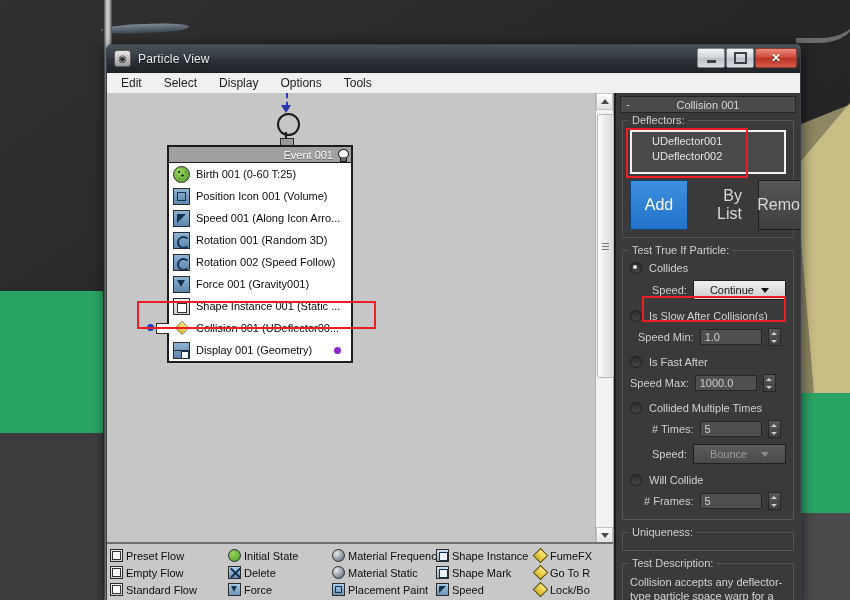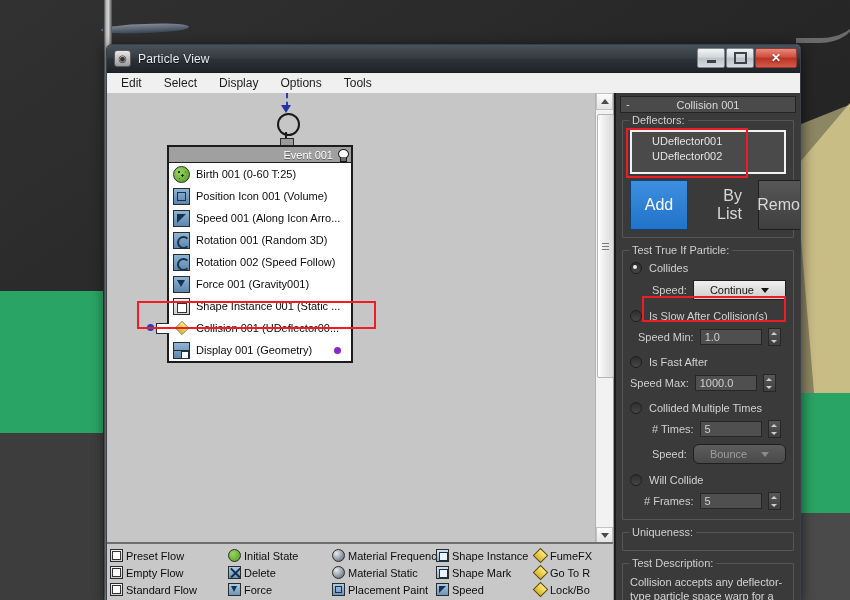--- a/index.html
+++ b/index.html
@@ -505,21 +505,21 @@
         <div class="fld-row" style="padding-left:22px;">
           <div class="fld-lab"># Times:</div>
           <div class="spin-in" style="width:62px;">5</div>
           <div class="spin">
               <i class="u"></i>
               <i class="d"></i>
             </div>
         </div>
         <div class="fld-row" style="padding-left:22px;">
           <div class="fld-lab">Speed:</div>
-          <div class="combo dim" style="width:78px;border-radius:6px;">
+          <div class="combo dim" style="width:78px;">
             <span>Bounce</span>
             <i></i>
           </div>
         </div>
 
         <div class="radio-row" style="margin-top:10px;">
           <div class="radio"></div>
           <div class="rl">Will Collide</div>
         </div>
         <div class="fld-row" style="padding-left:14px;">

